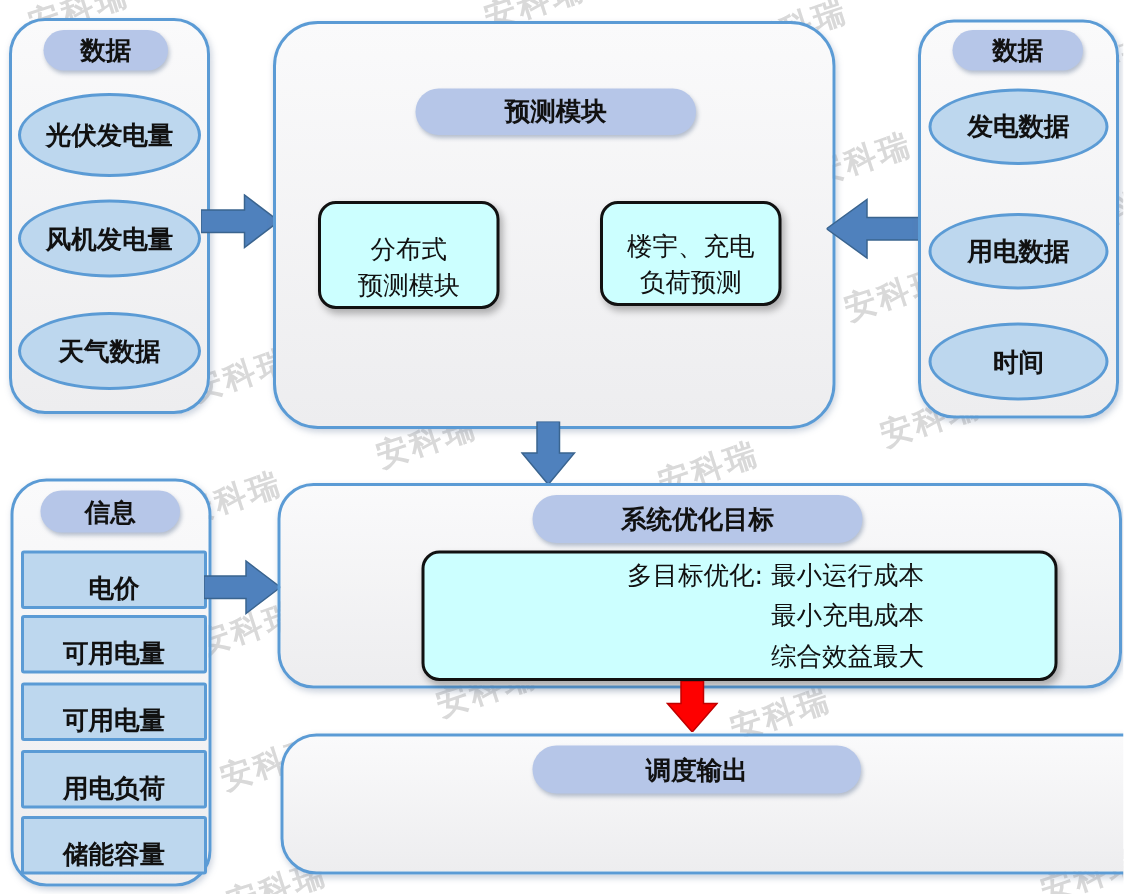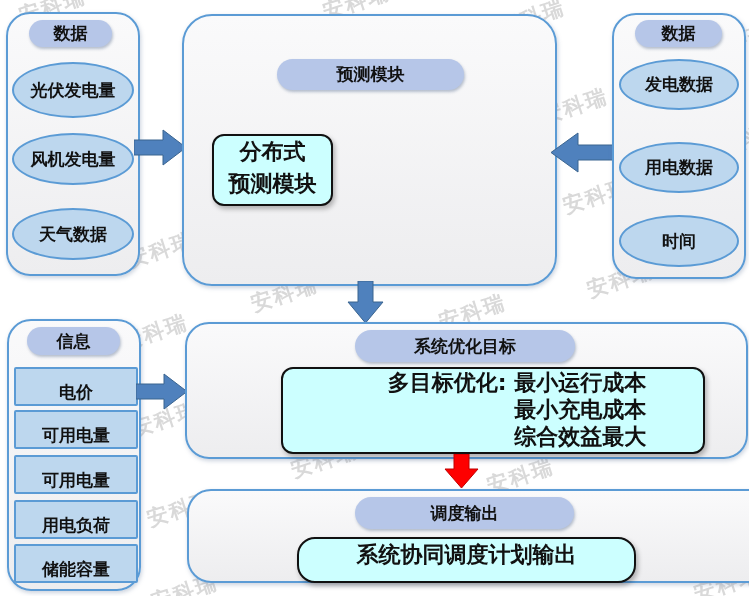--- a/index.html
+++ b/index.html
@@ -41,22 +41,22 @@
     border-radius:50%;display:flex;align-items:center;justify-content:center;
     font-size:17px;font-weight:bold;
   }
   .inforect{
     position:absolute;background:var(--node);border:2px solid var(--accent);
     border-radius:2px;display:flex;align-items:flex-end;justify-content:center;
     font-size:17px;font-weight:bold;
   }
   .cyanbox{
     position:absolute;background:var(--cyan);border:2px solid #111;
-    border-radius:12px;display:flex;align-items:flex-start;justify-content:center;
-    text-align:center;font-size:22px;font-weight:bold;line-height:1.45;
+    border-radius:12px;display:flex;align-items:flex-end;justify-content:center;
+    text-align:center;font-size:17px;font-weight:normal;line-height:1.45;
     box-shadow:2px 3px 5px rgba(0,0,0,.28);
   }
   .arrow{position:absolute;z-index:1;}
   .opt-lines{text-align:right;}
   .opt-lines div{white-space:pre;}
 </style>
 </head>
 <body>
 
 <div class="canvas">
@@ -102,20 +102,26 @@
   </svg>
 
   <div class="group" style="left:182px;top:14px;width:371px;height:268px;border-radius:30px;">
     <div class="badge" style="left:93px;top:43px;width:187px;height:31px;">
       <span>预测模块</span>
     </div>
     <div class="cyanbox" style="left:28px;top:118px;width:117px;height:68px;">
       <div>
         <div>分布式</div>
         <div>预测模块</div>
+      </div>
+    </div>
+    <div class="cyanbox" style="left:216px;top:118px;width:117px;height:66px;">
+      <div>
+        <div>楼宇、充电</div>
+        <div>负荷预测</div>
       </div>
     </div>
   </div>
 
   <svg class="arrow" style="left:551px;top:132px;" width="63" height="41" viewBox="0 0 63 41">
     <polygon points="63,13 27,13 27,1 0,20.5 27,40 27,28 63,28" style="fill:var(--arrow);stroke:var(--arrow-edge);stroke-width:1"></polygon>
   </svg>
 
   <div class="group" style="left:612px;top:13px;width:130px;height:262px;">
     <div class="badge" style="left:21px;top:5px;width:87px;height:27px;">
@@ -175,18 +181,15 @@
   </div>
 
   <svg class="arrow" style="left:444px;top:454px;" width="35" height="34" viewBox="0 0 35 34">
     <polygon points="10,0 25,0 25,15 34,15 17.5,34 1,15 10,15" style="fill:var(--red);stroke:var(--red-edge);stroke-width:1"></polygon>
   </svg>
 
   <div class="group" style="left:187px;top:489px;width:557px;height:90px;padding-left:44px;">
     <div class="badge" style="left:166px;top:6px;width:219px;height:32px;">
       <span>调度输出</span>
     </div>
-    <div class="cyanbox" style="left:108px;top:46px;width:335px;height:42px;border-radius:18px;">
-      <span>系统协同调度计划输出</span>
-    </div>
   </div>
 
 </div>
 
 </body></html>

